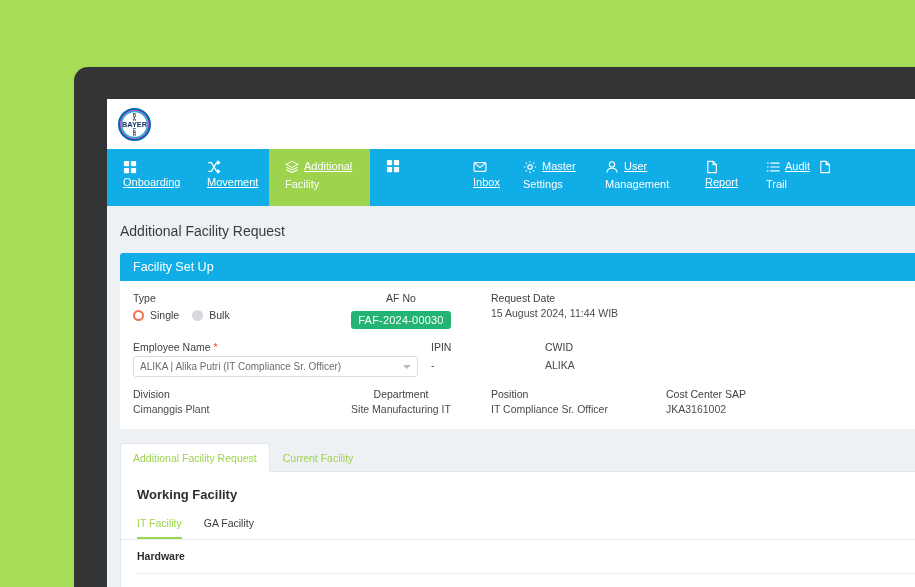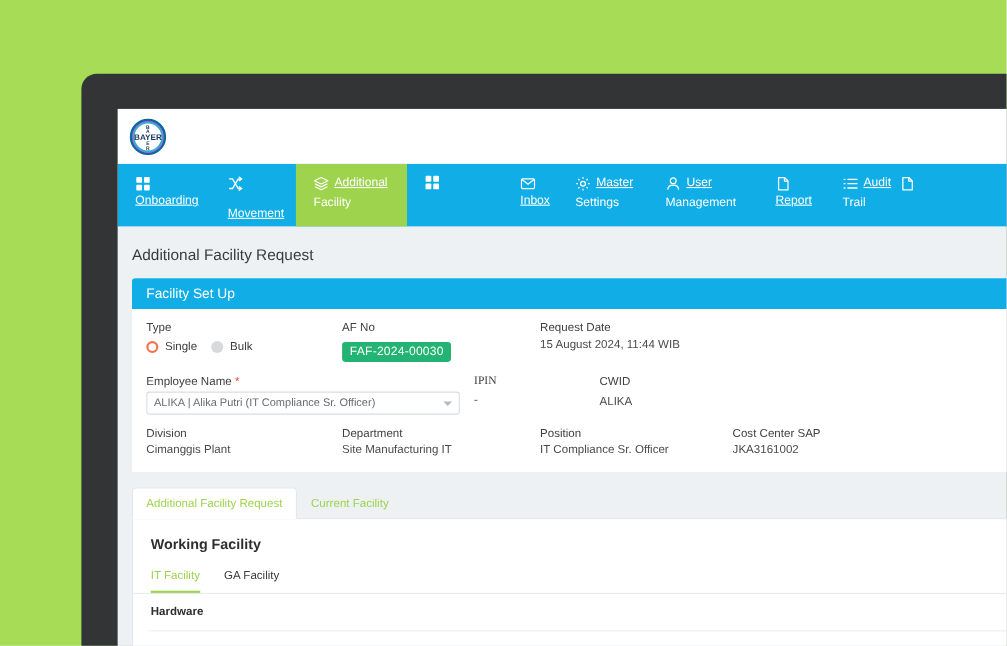--- a/index.html
+++ b/index.html
@@ -80,21 +80,21 @@
   .nav-item .nav-icon-row {
     display: flex; align-items: center; gap: 5px;
     height: 16px;
   }
   .nav-label-1 { white-space: nowrap; text-decoration: underline; }
   .nav-label-2 { white-space: nowrap; margin-top: 2px; }
   .nav-icon { width: 14px; height: 14px; flex: none; display: block; }
 
   
   .nav-w-onboard   { width: 84px; }
-  .nav-w-movement  { width: 78px; gap: 12px; }
+  .nav-w-movement  { width: 78px; }
   .nav-w-additional{ width: 101px; }
   .nav-w-offboard  { width: 87px; gap: 40px; }
   .nav-w-inbox     { width: 50px; }
   .nav-w-master    { width: 82px; }
   .nav-w-user      { width: 100px; }
   .nav-w-report    { width: 61px; }
   .nav-w-audit     { width: 52px; }
   .nav-w-cut       { width: 40px; }
 
   
@@ -120,22 +120,22 @@
     color: #ffffff;
     font-size: 12.5px;
     padding: 7px 0 7px 13px;
     border-radius: 3px 3px 0 0;
   }
   .card-body { padding: 11px 13px 14px 13px; }
 
   .form-row { display: flex; }
   .fld { flex: none; }
   .w-col1 { width: 178px; }
-  .w-col2 { width: 180px; }
-  .w-col3 { width: 127px; font-family: Liberation Serif, serif; }
+  .w-col2 { width: 180px; text-align: center; }
+  .w-col3 { width: 127px; }
 
   .lbl {
     font-size: 10.5px;
     color: #414042;
     margin-bottom: 3px;
     white-space: nowrap;
   }
   .req { color: #e8493a; }
   .val {
     font-size: 10.5px;

